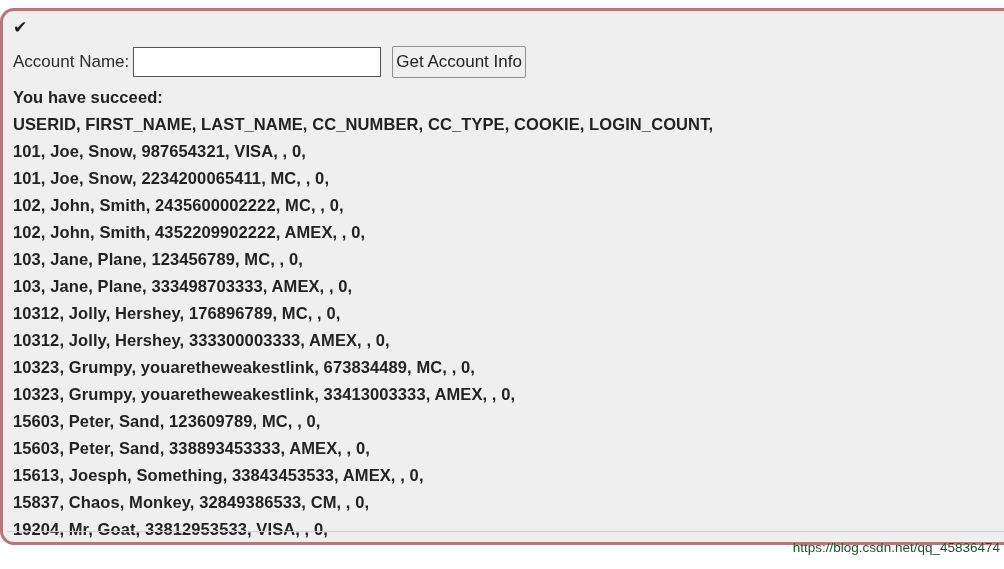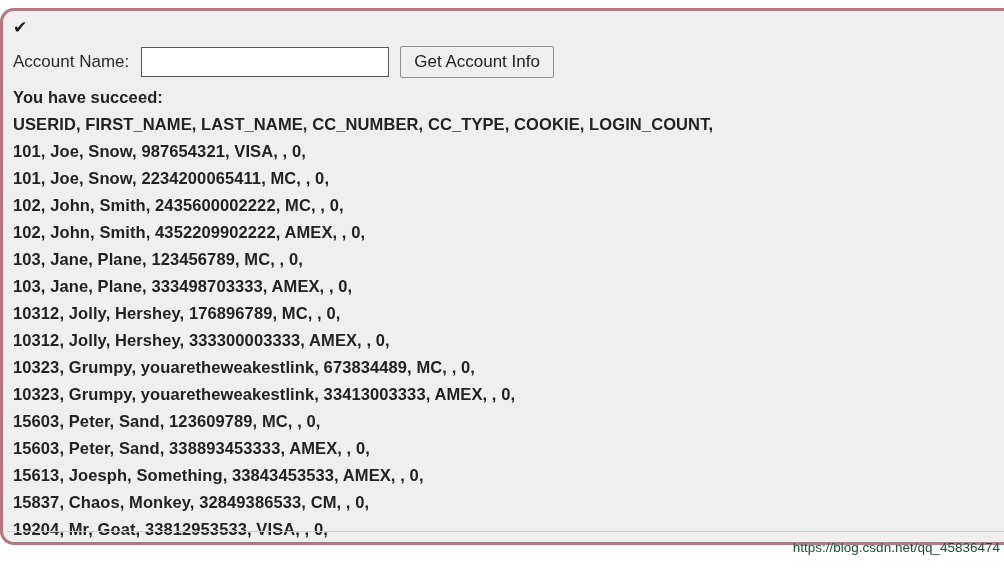--- a/index.html
+++ b/index.html
@@ -59,41 +59,41 @@
     display: flex;
     align-items: center;
     margin-top: 6px;
     height: 34px;
   }
   .form-label {
     font-size: 17px;
     color: #2b2b2b;
     font-weight: normal;
     white-space: nowrap;
-    margin-right: 12px;
+    margin-right: 4px;
     font-family: "Liberation Sans", sans-serif;
   }
   .account-input {
     width: 248px;
     height: 30px;
     box-sizing: border-box;
     border: 1px solid #555555;
     background: #ffffff;
     font-size: 15px;
     font-family: "Liberation Sans", sans-serif;
     padding: 0 4px;
     color: #111;
     outline: none;
     border-radius: 0;
   }
   .get-info-button {
     margin-left: 11px;
     height: 32px;
     box-sizing: border-box;
-    padding: 0 13px;
+    padding: 0 3px;
     background: #efefef;
     border: 1px solid #8f8f8f;
     border-radius: 2px;
     font-size: 17px;
     color: #222222;
     font-family: "Liberation Sans", sans-serif;
     cursor: pointer;
     line-height: 30px;
     text-align: center;
   }

